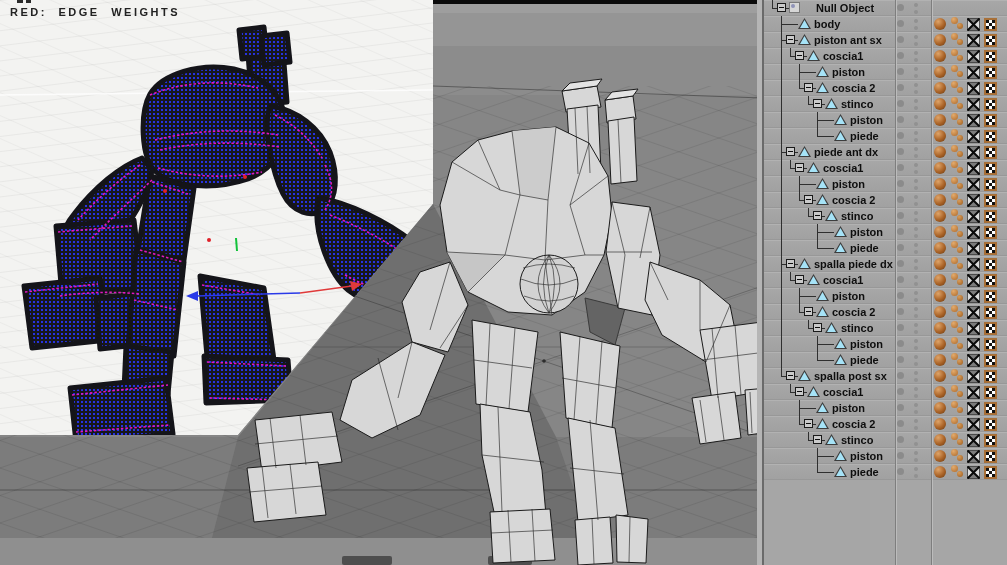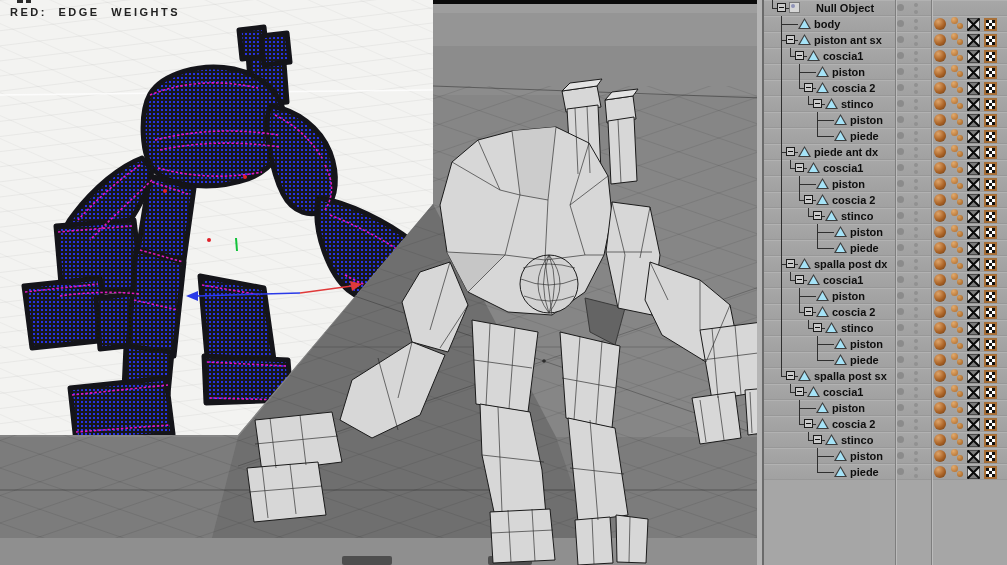--- a/index.html
+++ b/index.html
@@ -790,21 +790,21 @@
               </svg></span>
           </span>
         </div>
         <div class="row">
           <div class="vline" style="left: 17px; top: 0px; height: 16px;"></div>
           <div class="hline" style="left: 17px; top: 8px; width: 17px;"></div>
           <div class="ebox" style="left: 22px;"></div>
           <span class="tri-o" style="left: 34px;">
             <span class="tri-i"></span>
           </span>
-          <span class="lbl" style="left: 50px;">spalla post dx</span>
+          <span class="lbl" style="left: 50px;">spalla piede dx</span>
           <span class="bigdot"></span>
           <span class="sdot" style="top: 3px;"></span>
           <span class="sdot" style="top: 9.5px;"></span>
           <span class="tagbox">
             <span class="tag tag-phong" style="left: 0px;"></span>
             <span class="tag tag-sph" style="left: 17px;">
               <span class="s1"></span>
               <span class="s2"></span>
             </span>
             <span class="tag " style="left: 33px;"><svg width="13" height="13" viewBox="0 0 13 13">

